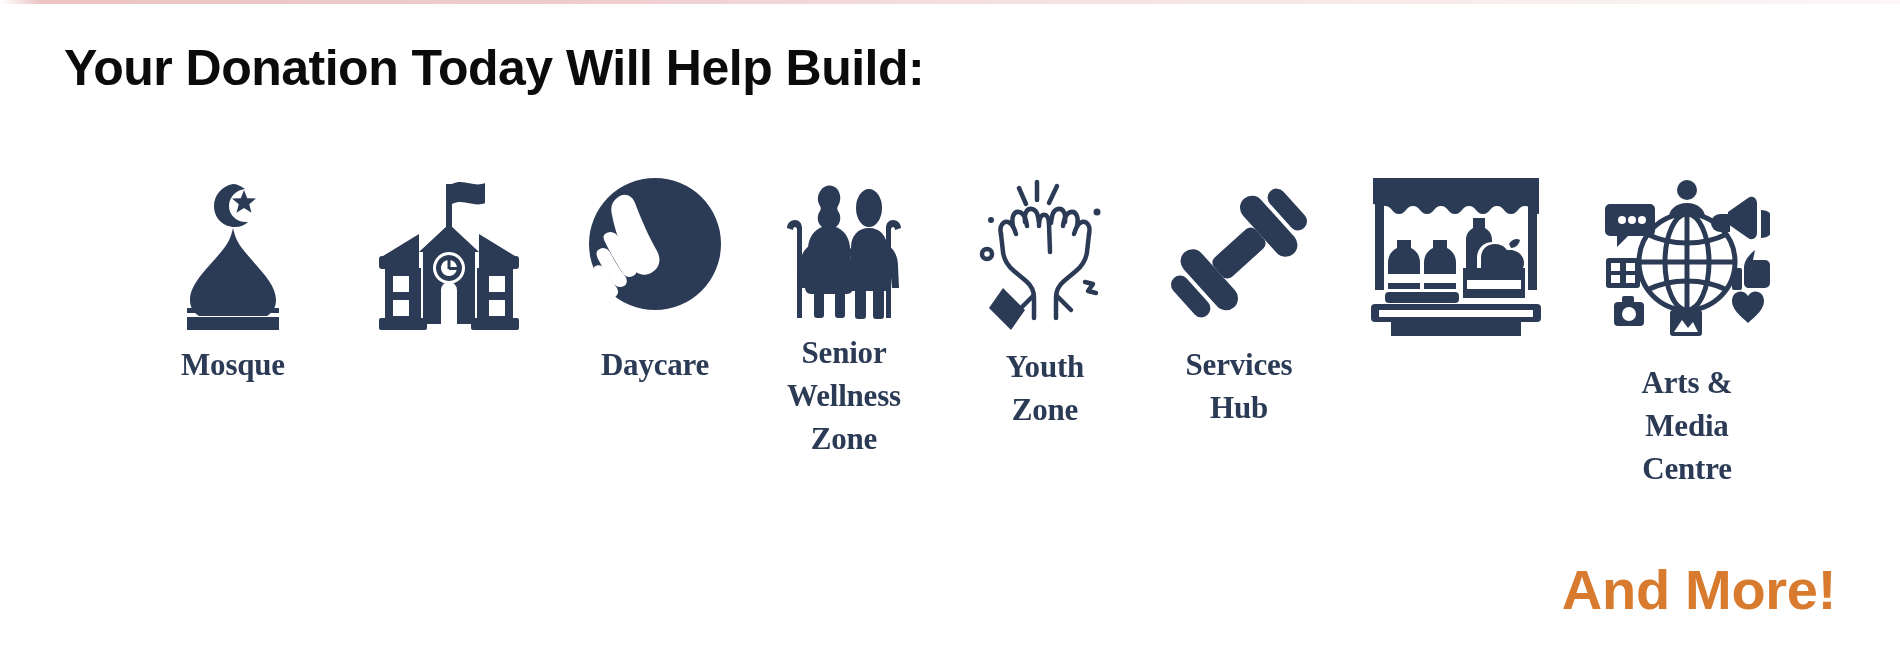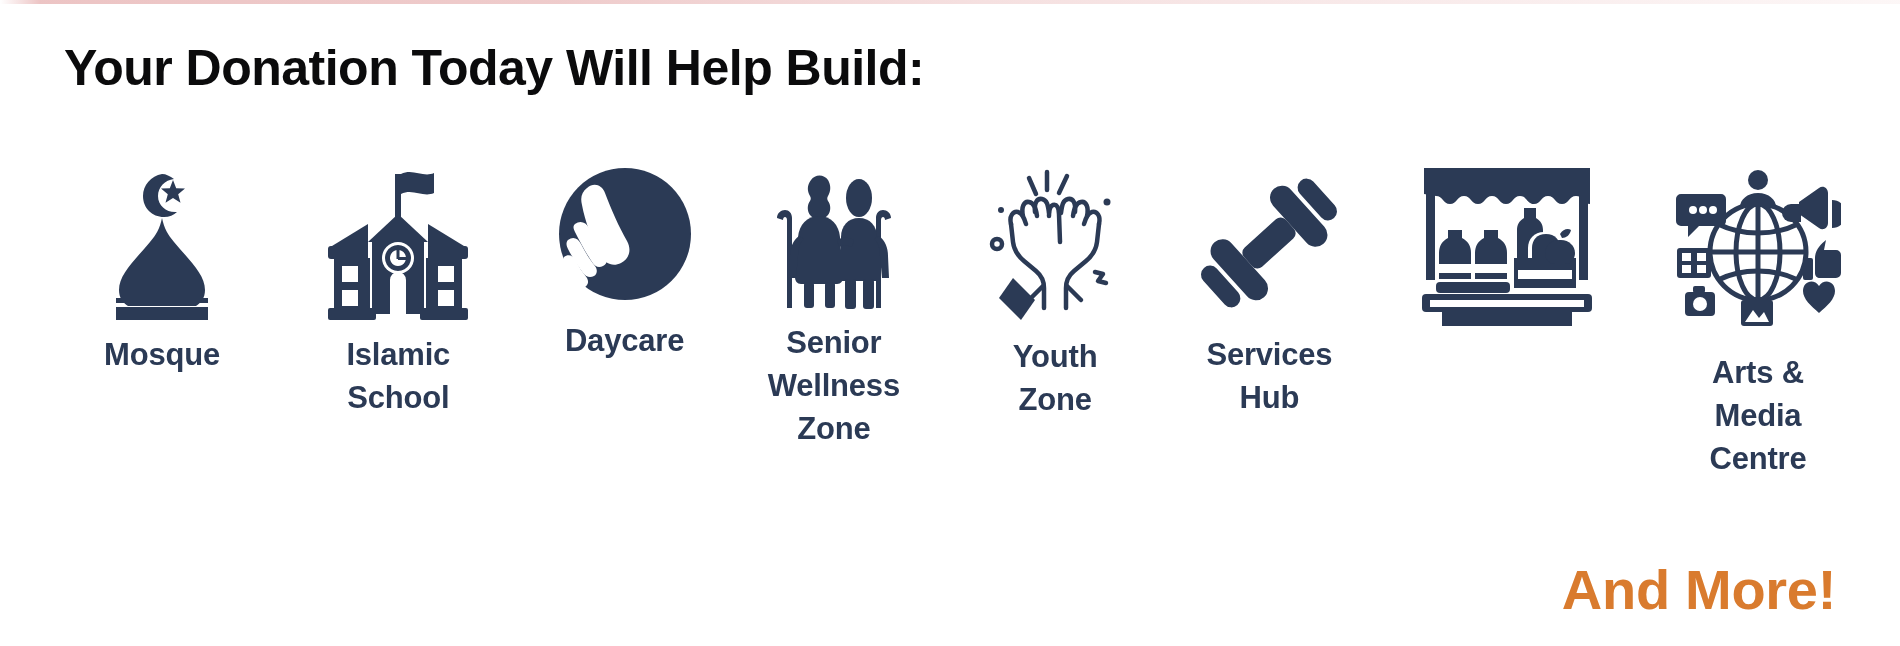--- a/index.html
+++ b/index.html
@@ -50,25 +50,26 @@
     line-height: 1.15;
     font-weight: 700;
     letter-spacing: -0.5px;
     color: #0b0b0c;
     white-space: nowrap;
   }
 
   .icon-row {
     position: absolute;
     left: 64px;
-    top: 166px;
+    top: 176px;
     width: 1790px;
     display: flex;
     align-items: flex-start;
-    justify-content: space-between;
+    justify-content: center;
+    font-family: Liberation Serif, serif;
   }
 
   .item {
     display: flex;
     flex-direction: column;
     align-items: center;
     text-align: center;
     flex: 0 0 auto;
   }
 
@@ -88,21 +89,21 @@
     font-size: 31px;
     line-height: 1.38;
     letter-spacing: -0.2px;
     margin-top: 14px;
     white-space: pre-line;
   }
 
   
   .item-mosque      { width: 196px; margin-left: 0px;  }
   .item-school      { width: 200px; margin-left: 18px; }
-  .item-daycare     { width: 168px; margin-left: 22px; }
+  .item-daycare     { width: 168px; margin-left: 22px; gap: 14px; }
   .item-senior      { width: 190px; margin-left: 10px; }
   .item-youth       { width: 160px; margin-left: 26px; }
   .item-fitness     { width: 172px; margin-left: 28px; }
   .item-relief      { width: 190px; margin-left: 36px; }
   .item-arts        { width: 192px; margin-left: 40px; }
 
   .item-mosque  .icon-box { height: 154px; }
   .item-school  .icon-box { height: 154px; }
   .item-daycare .icon-box { height: 136px; }
   .item-senior  .icon-box { height: 146px; }
@@ -183,22 +184,20 @@
 
             <rect x="106" y="92" width="36" height="56"></rect>
             <rect x="118" y="100" width="16" height="16" fill="#ffffff"></rect>
             <rect x="118" y="124" width="16" height="16" fill="#ffffff"></rect>
 
             <rect x="8" y="142" width="48" height="12" rx="2"></rect>
             <rect x="100" y="142" width="48" height="12" rx="2"></rect>
           </g>
         </svg>
       </div>
-      <div class="item-label">Islamic
-School</div>
     </div>
 
     <div class="item item-daycare">
       <div class="icon-box">
         <svg width="140" height="136" viewBox="0 0 140 136" aria-hidden="true">
           <g fill="#2b3a55">
             <circle cx="70" cy="68" r="66"></circle>
             <g fill="#ffffff">
 
               <path d="M32 22 c7 -6 15 -3 18 5 c6 16 14 34 22 48 c5 9 2 18 -6 22 c-8 4 -16 1 -21 -8 c-8 -15 -15 -34 -18 -50 c-2 -8 0 -13 5 -17 z"></path>

